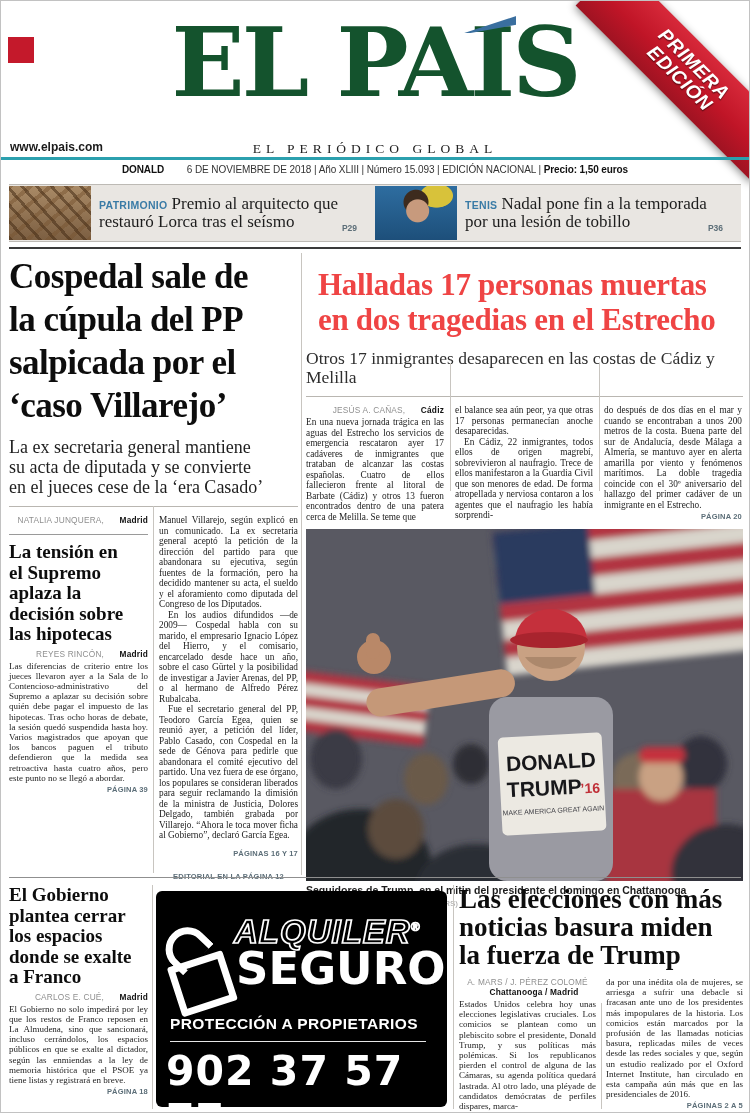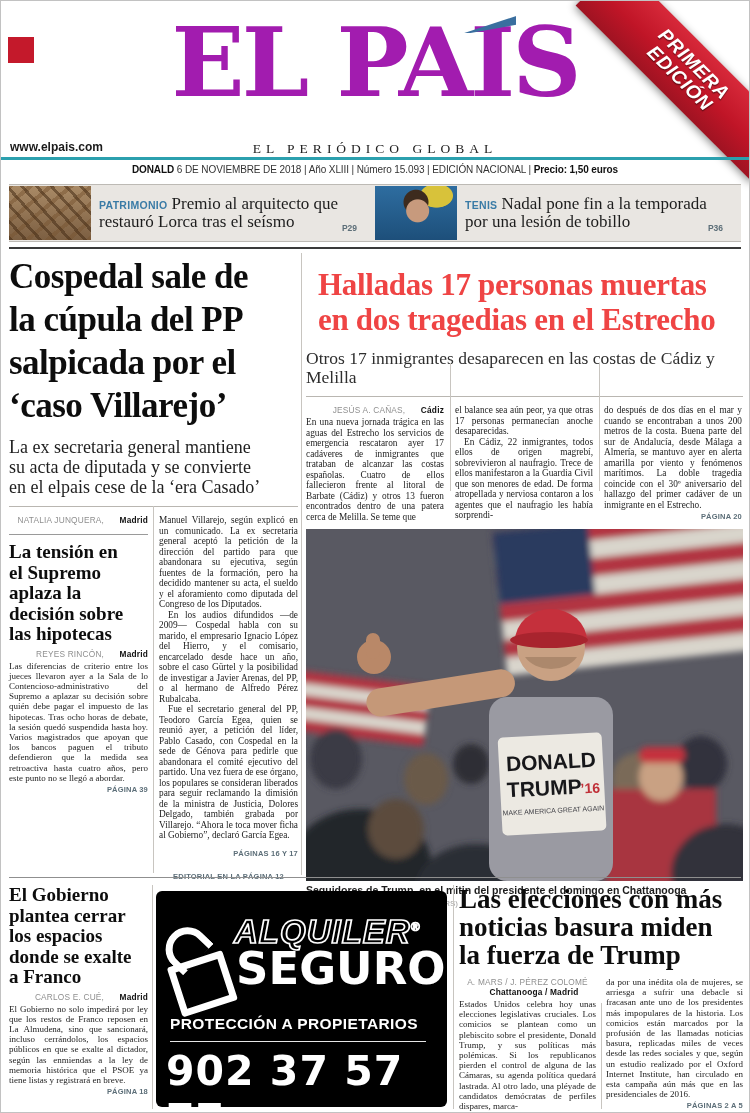--- a/index.html
+++ b/index.html
@@ -9,33 +9,33 @@
   .corner-square{position:absolute;left:7px;top:36px;width:26px;height:26px;background:#c4192b;}
   .ribbon-clip{position:absolute;top:0;right:0;width:210px;height:210px;overflow:hidden;}
   .ribbon{position:absolute;top:40px;right:-62px;width:250px;transform:rotate(45deg);
           background:linear-gradient(180deg,#d7293a 0%,#c01527 55%,#9f1322 100%);
           color:#fff;text-align:center;padding:10px 0 12px;box-shadow:0 2px 8px rgba(0,0,0,.45);}
   .ribbon-text{font-family:"Liberation Sans",sans-serif;font-style:italic;font-weight:bold;
           font-size:19px;line-height:1.05;white-space:pre-line;letter-spacing:.5px;
           text-shadow:1px 1px 1px rgba(0,0,0,.4);}
   .logo-row{position:absolute;top:12px;left:0;right:0;text-align:center;}
   .logo{font-family:"DejaVu Serif","Liberation Serif",serif;font-weight:bold;font-size:96px;
-        letter-spacing:-3px;line-height:1.05;color:#a21caf;}
+        letter-spacing:-3px;line-height:1.05;color:#14532d;}
   .i-wrap{position:relative;display:inline-block;}
   .accent{position:absolute;top:3px;left:-6px;width:52px;height:17px;background:#3a6f9f;
         clip-path:polygon(0 100%,100% 0,100% 52%,12% 100%);}
   .site-url{position:absolute;left:9px;top:139px;font-family:"Liberation Sans",sans-serif;
         font-weight:bold;font-size:12px;color:#1a1a1a;}
   .tagline{position:absolute;left:0;right:0;top:140px;text-align:center;
         font-family:"Liberation Serif",serif;font-size:13.5px;letter-spacing:5px;color:#222;}
   .teal-rule{position:absolute;left:0;right:0;top:156px;height:3px;background:#2ba0ae;}
   .dateline{position:absolute;left:0;right:0;top:163px;text-align:center;
         font-family:"Liberation Sans",sans-serif;font-size:10px;color:#111;letter-spacing:-.1px;}
   .dateline .b{font-weight:bold;}
-  .dateline .mid{color:#333;}
+  .dateline .mid{color:#333;padding-left:20px;}
   
   .teaser-strip{position:absolute;left:8px;right:8px;top:183px;height:56px;background:#e9e6e2;
         border-top:1px solid #bdbab5;border-bottom:1px solid #bdbab5;display:flex;}
   .teaser{position:relative;flex:1;display:flex;align-items:center;}
   .teaser-photo{width:82px;height:54px;flex:0 0 82px;margin-right:8px;}
   .photo-patrimonio{background:
         repeating-linear-gradient(48deg,rgba(70,45,22,.55) 0 3px,rgba(0,0,0,0) 3px 11px),
         repeating-linear-gradient(-40deg,rgba(120,85,50,.5) 0 4px,rgba(0,0,0,0) 4px 13px),
         linear-gradient(180deg,#a98a66,#7c5f42);}
   .photo-tenis{background:
@@ -158,21 +158,21 @@
 
   <div class="h-rule-dark"></div>
 
   <div class="left-block">
     <h1 class="headline-xl">Cospedal sale de
 la cúpula del PP
 salpicada por el
 ‘caso Villarejo’</h1>
     <p class="subhead">La ex secretaria general mantiene
 su acta de diputada y se convierte
-en el elpais cese de la ‘era Casado’</p>
+en el jueces cese de la ‘era Casado’</p>
     <div class="rule-light"></div>
     <div class="cols-row">
       <div class="colA">
         <p class="byline"><span>NATALIA JUNQUERA, </span><span class="place">Madrid</span></p>
         <div class="rule-mid"></div>
         <section class="brief">
           <h2 class="headline-sm">La tensión en
 el Supremo
 aplaza la
 decisión sobre

